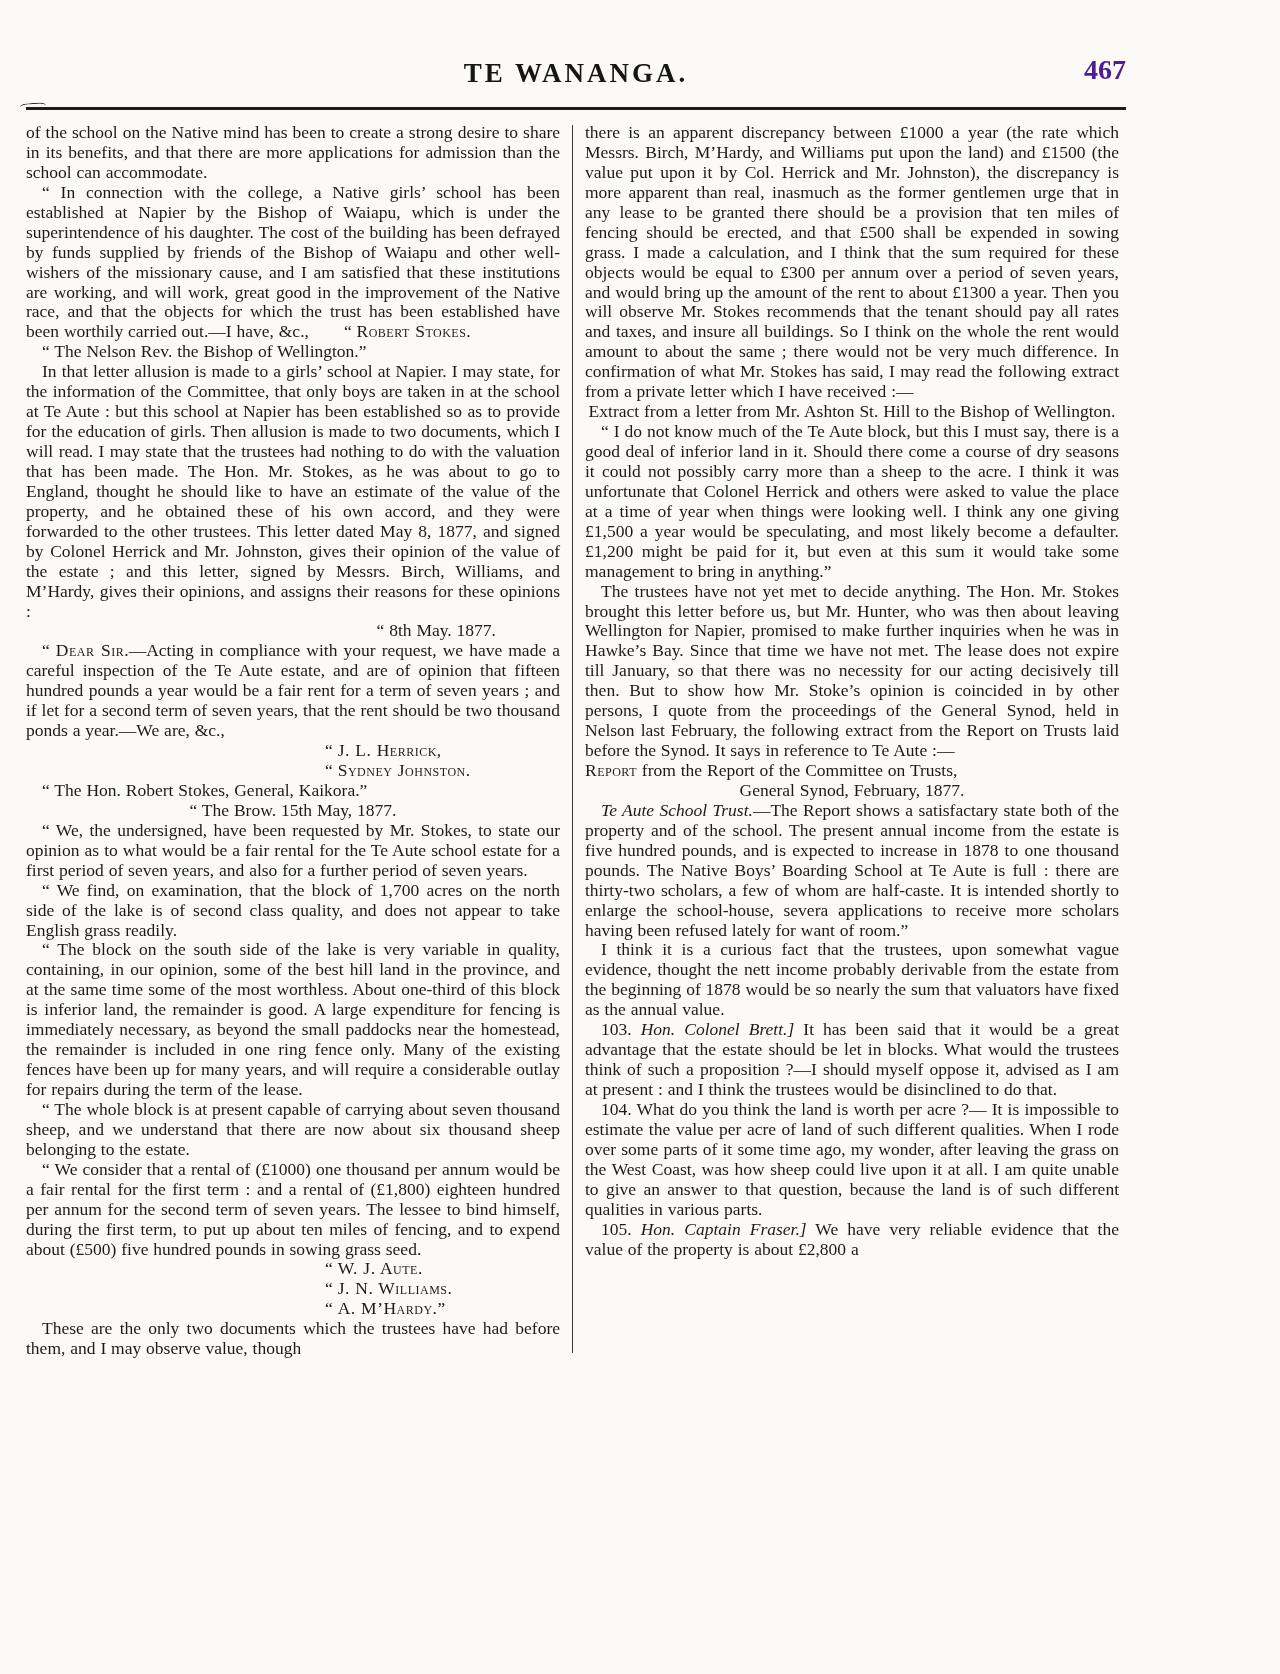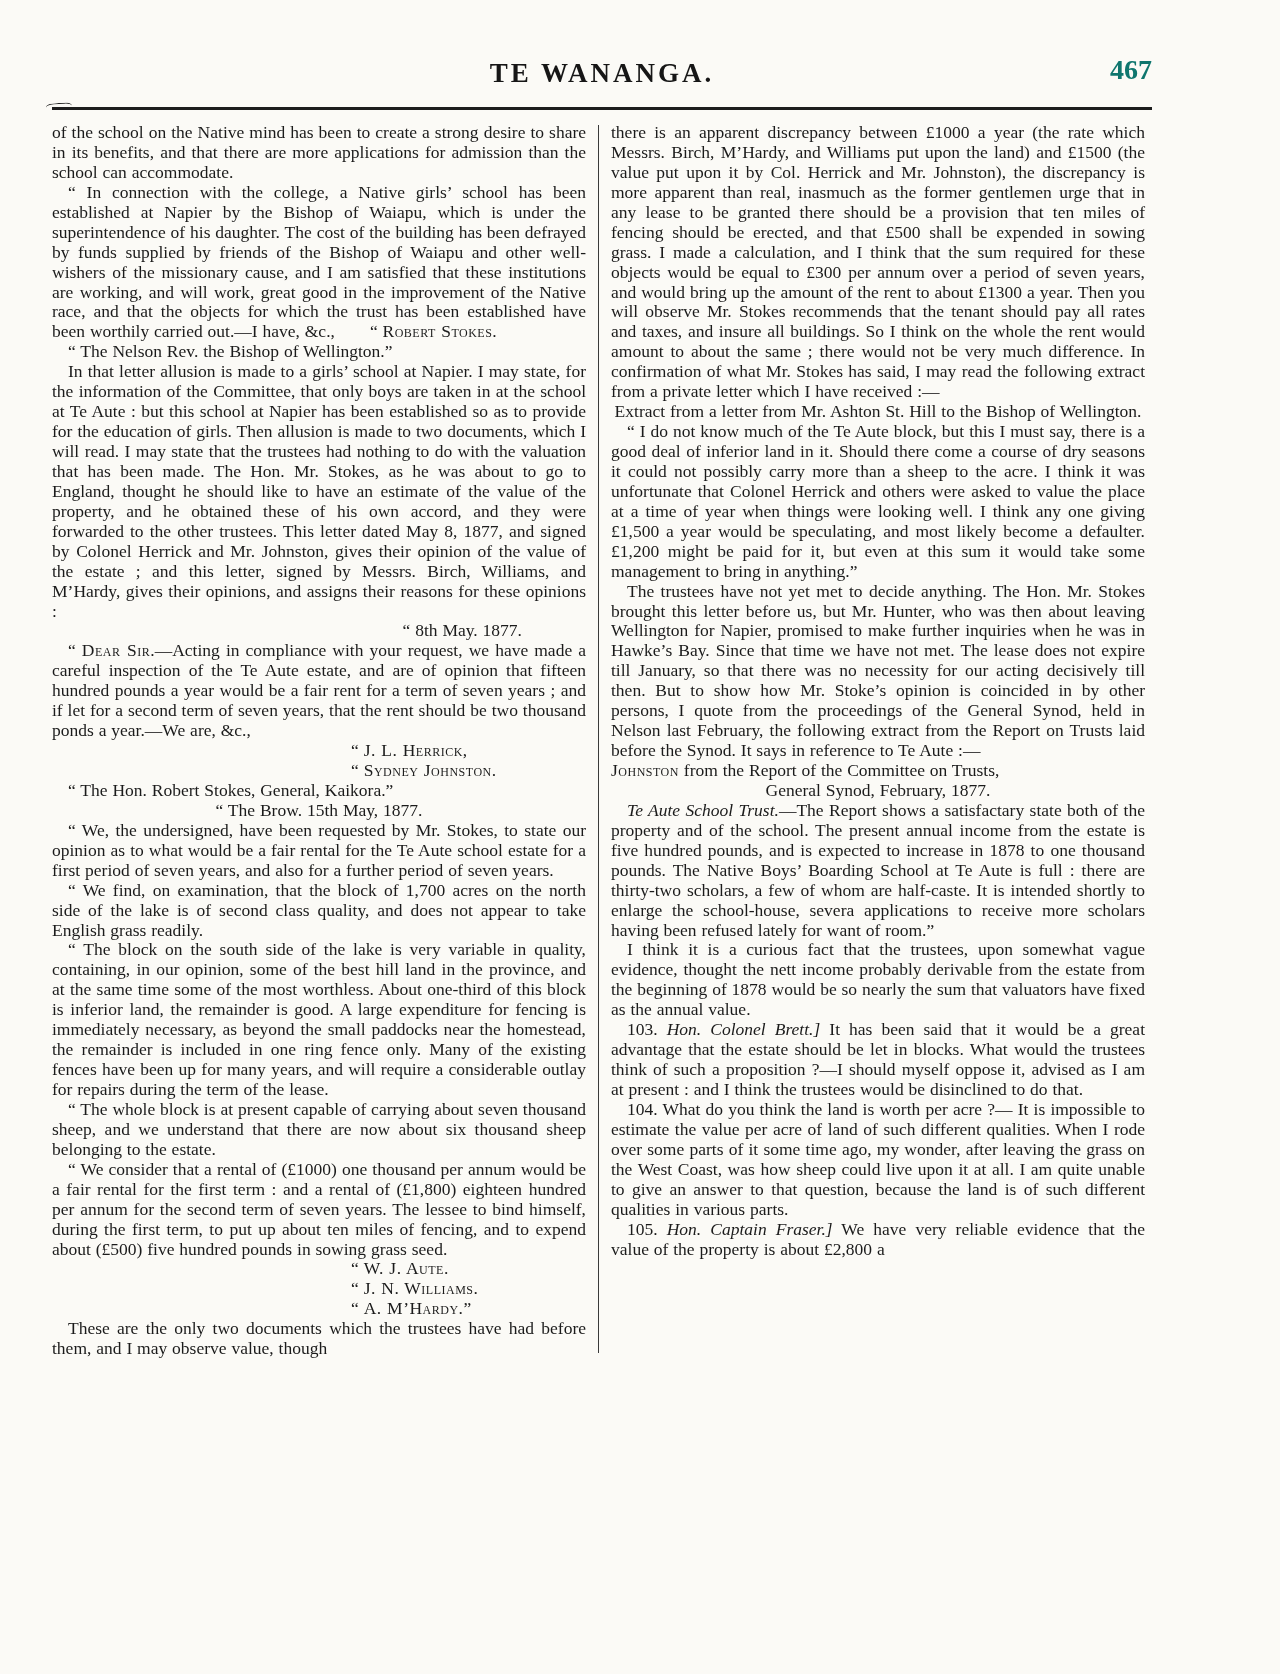--- a/index.html
+++ b/index.html
@@ -1,28 +1,28 @@
 <!DOCTYPE html>
 <html><head>
 <meta charset="utf-8">
 <style>
   html,body{margin:0;padding:0;background:#efeeea;}
   .page{
     width:1280px;height:1674px;margin:0 auto;background:#fbfaf6;
     color:#1b1b1b;font-family:"Liberation Serif","DejaVu Serif",serif;
     position:relative;box-sizing:border-box;overflow:hidden;
   }
-  .content{margin-left:52px;width:1100px;}
+  .content{margin-left:26px;width:1100px;}
   .masthead{position:relative;padding-top:58px;height:40px;}
   .masthead h1{
     margin:0;text-align:center;font-size:27px;font-weight:bold;
     letter-spacing:3px;color:#161616;
   }
   .pagenum{
-    position:absolute;right:0;top:54px;font-size:28px;font-weight:bold;color:#0f766e;
+    position:absolute;right:0;top:54px;font-size:28px;font-weight:bold;color:#4c1d95;
   }
   .rule{border-top:3px solid #1d1d1d;margin-top:9px;position:relative;}
   .rule:before{
     content:"";position:absolute;left:-6px;top:-7px;width:26px;height:6px;
     border-top:1.5px solid #1d1d1d;border-radius:60%/100% ;transform:rotate(-4deg);
   }
   .columns{display:flex;margin-top:13px;align-items:stretch;}
   .col{width:534px;}
   .divider{width:1px;background:#3a3a3a;margin:2px 12px 6px 12px;}
   p.blk{
@@ -67,21 +67,21 @@
           <p class="blk a-s"><span>“ </span><span class="sc">J. N. Williams.</span></p>
           <p class="blk a-s"><span>“ </span><span class="sc">A. M’Hardy.”</span></p>
           <p class="blk a-j ind"><span>These are the only two documents which the trustees have had before them, and I may observe value, though</span></p>
         </section>
       <div class="divider"></div>
       <section class="col" id="col-right">
           <p class="blk a-j"><span>there is an apparent discrepancy between £1000 a year (the rate which Messrs. Birch, M’Hardy, and Williams put upon the land) and £1500 (the value put upon it by Col. Herrick and Mr. Johnston), the discrepancy is more apparent than real, inasmuch as the former gentlemen urge that in any lease to be granted there should be a provision that ten miles of fencing should be erected, and that £500 shall be expended in sowing grass. I made a calculation, and I think that the sum required for these objects would be equal to £300 per annum over a period of seven years, and would bring up the amount of the rent to about £1300 a year. Then you will observe Mr. Stokes recommends that the tenant should pay all rates and taxes, and insure all buildings. So I think on the whole the rent would amount to about the same ; there would not be very much difference. In confirmation of what Mr. Stokes has said, I may read the following extract from a private letter which I have received :—</span></p>
           <p class="blk a-c"><span>Extract from a letter from Mr. Ashton St. Hill to the Bishop of Wellington.</span></p>
           <p class="blk a-j ind"><span>“ I do not know much of the Te Aute block, but this I must say, there is a good deal of inferior land in it. Should there come a course of dry seasons it could not possibly carry more than a sheep to the acre. I think it was unfortunate that Colonel Herrick and others were asked to value the place at a time of year when things were looking well. I think any one giving £1,500 a year would be speculating, and most likely become a defaulter. £1,200 might be paid for it, but even at this sum it would take some management to bring in anything.”</span></p>
           <p class="blk a-j ind"><span>The trustees have not yet met to decide anything. The Hon. Mr. Stokes brought this letter before us, but Mr. Hunter, who was then about leaving Wellington for Napier, promised to make further inquiries when he was in Hawke’s Bay. Since that time we have not met. The lease does not expire till January, so that there was no necessity for our acting decisively till then. But to show how Mr. Stoke’s opinion is coincided in by other persons, I quote from the proceedings of the General Synod, held in Nelson last February, the following extract from the Report on Trusts laid before the Synod. It says in reference to Te Aute :—</span></p>
-          <p class="blk a-j"><span class="sc">Johnston</span><span> from the Report of the Committee on Trusts,</span></p>
+          <p class="blk a-j"><span class="sc">Report</span><span> from the Report of the Committee on Trusts,</span></p>
           <p class="blk a-c"><span>General Synod, February, 1877.</span></p>
           <p class="blk a-j ind"><span class="i">Te Aute School Trust.</span><span>—The Report shows a satisfactary state both of the property and of the school. The present annual income from the estate is five hundred pounds, and is expected to increase in 1878 to one thousand pounds. The Native Boys’ Boarding School at Te Aute is full : there are thirty-two scholars, a few of whom are half-caste. It is intended shortly to enlarge the school-house, severa applications to receive more scholars having been refused lately for want of room.”</span></p>
           <p class="blk a-j ind"><span>I think it is a curious fact that the trustees, upon somewhat vague evidence, thought the nett income probably derivable from the estate from the beginning of 1878 would be so nearly the sum that valuators have fixed as the annual value.</span></p>
           <p class="blk a-j ind"><span>103. </span><span class="i">Hon. Colonel Brett.]</span><span> It has been said that it would be a great advantage that the estate should be let in blocks. What would the trustees think of such a proposition ?—I should myself oppose it, advised as I am at present : and I think the trustees would be disinclined to do that.</span></p>
           <p class="blk a-j ind"><span>104. What do you think the land is worth per acre ?— It is impossible to estimate the value per acre of land of such different qualities. When I rode over some parts of it some time ago, my wonder, after leaving the grass on the West Coast, was how sheep could live upon it at all. I am quite unable to give an answer to that question, because the land is of such different qualities in various parts.</span></p>
           <p class="blk a-j ind"><span>105. </span><span class="i">Hon. Captain Fraser.]</span><span> We have very reliable evidence that the value of the property is about £2,800 a</span></p>
         </section>
     </main>
   </div>
 </div>

